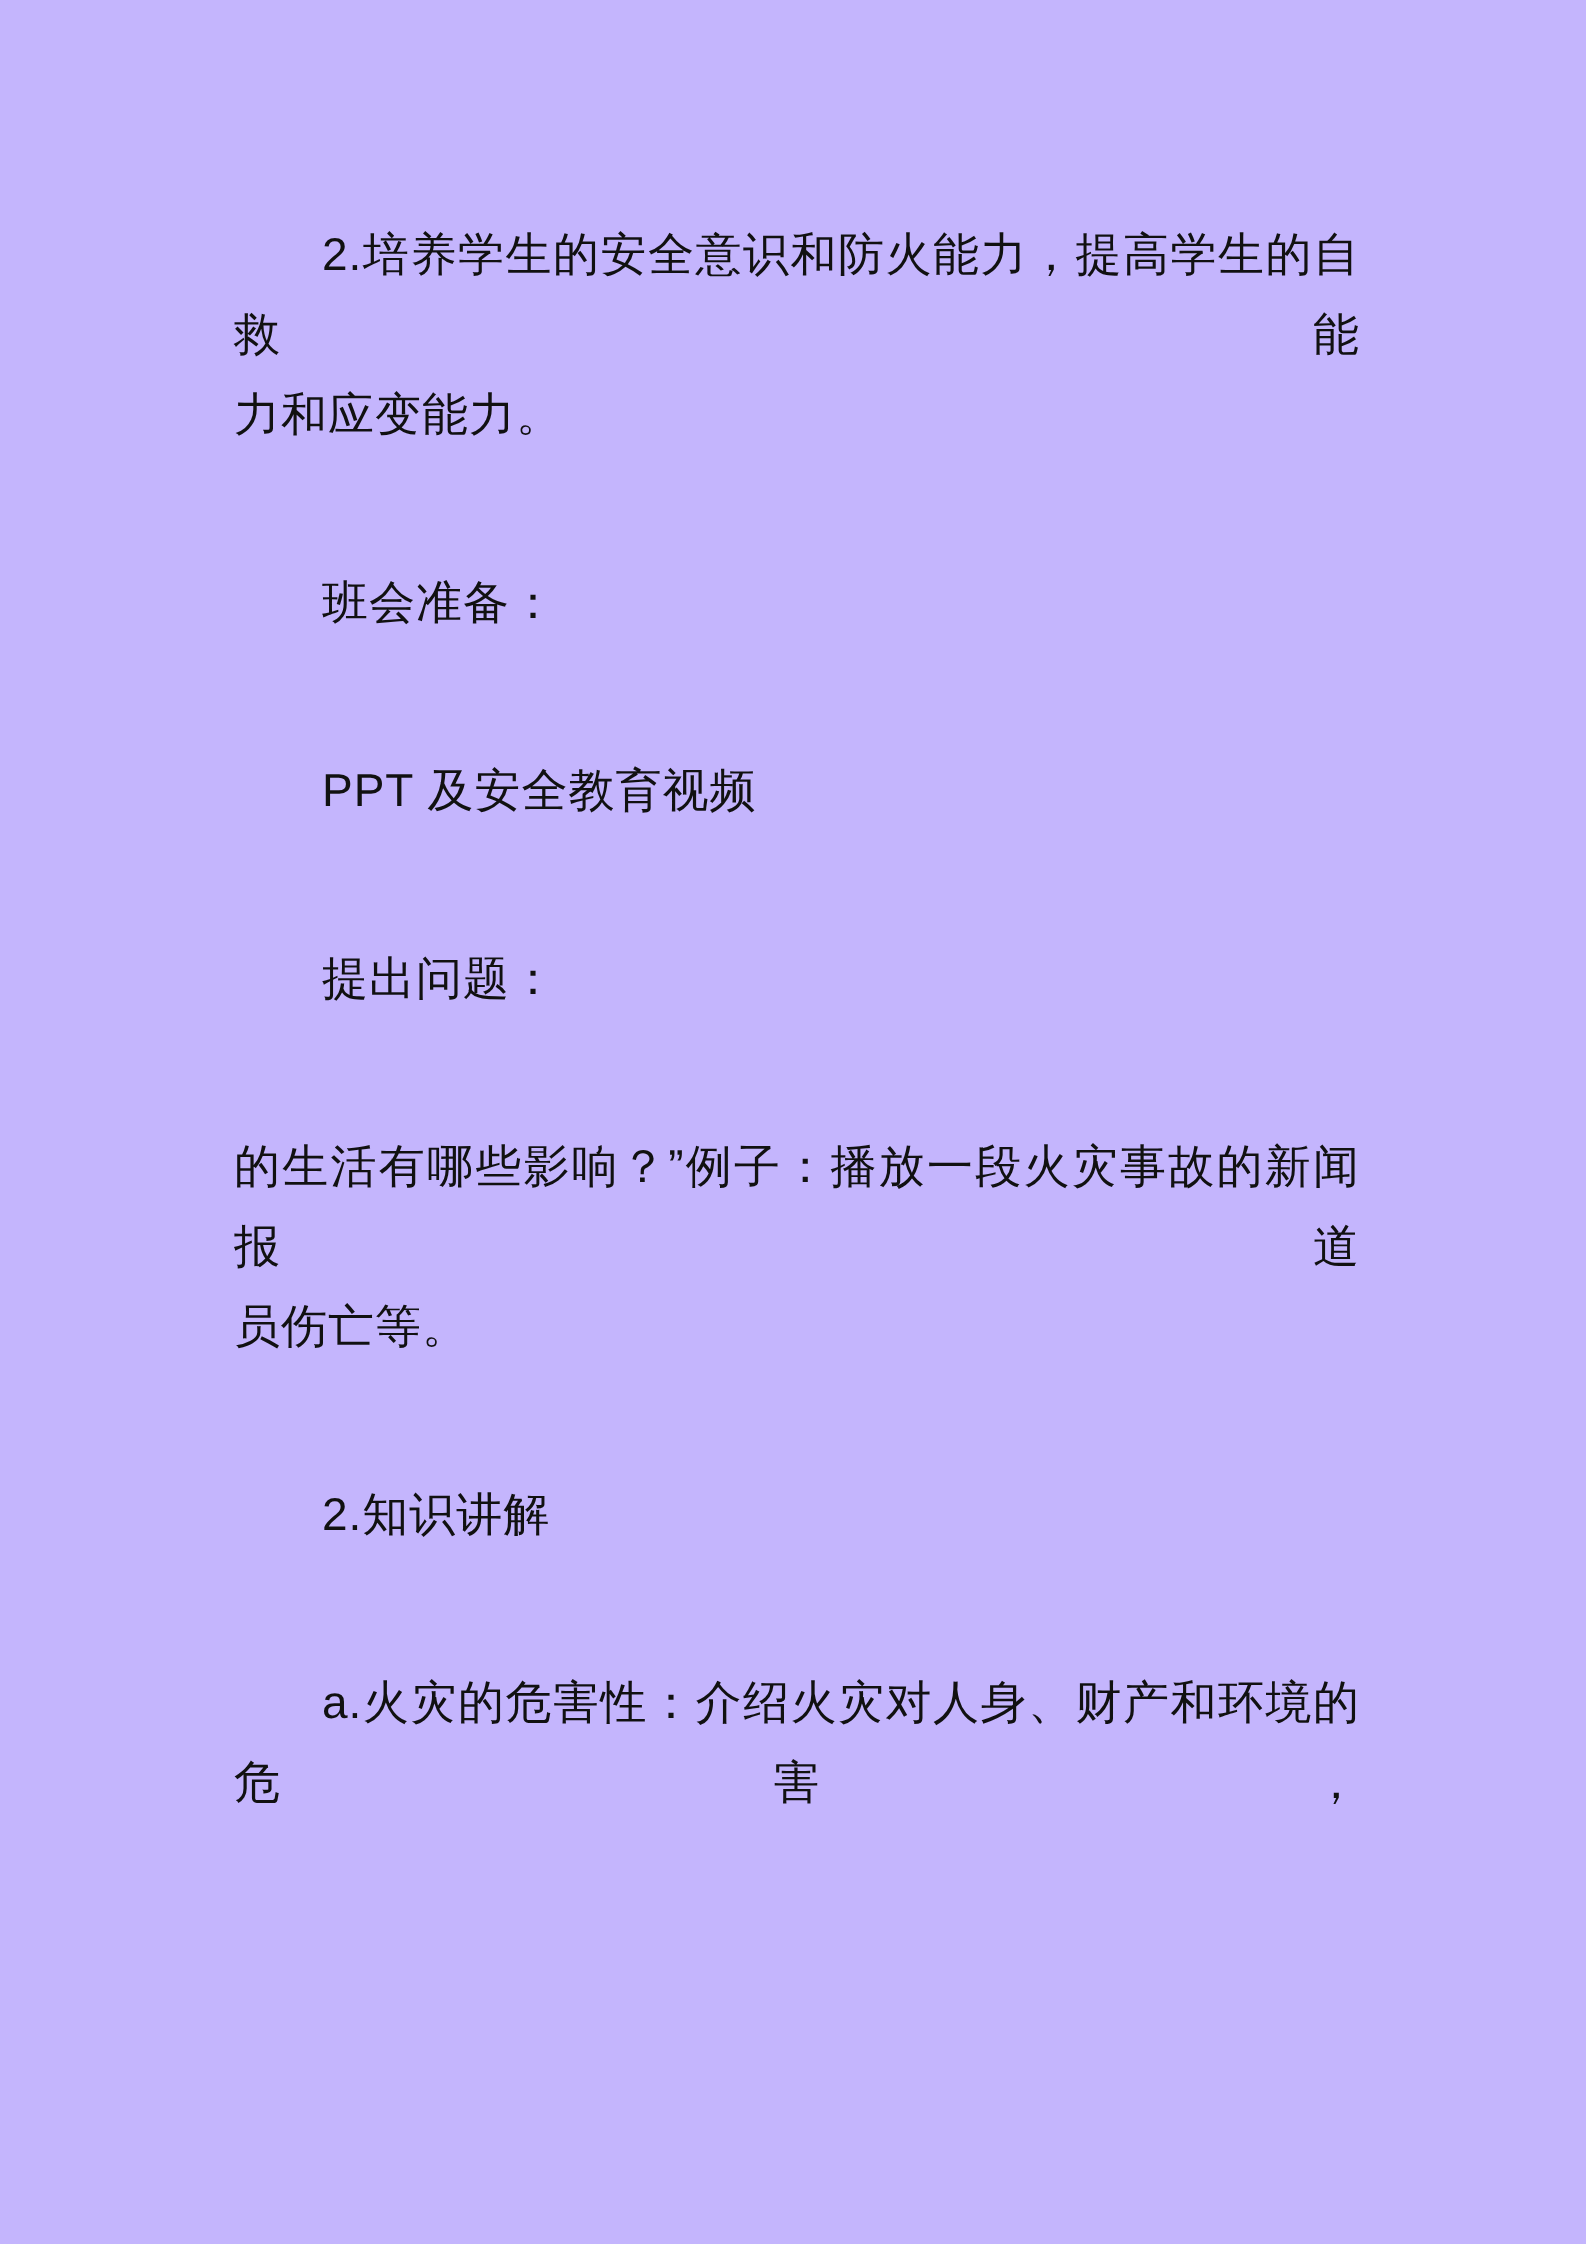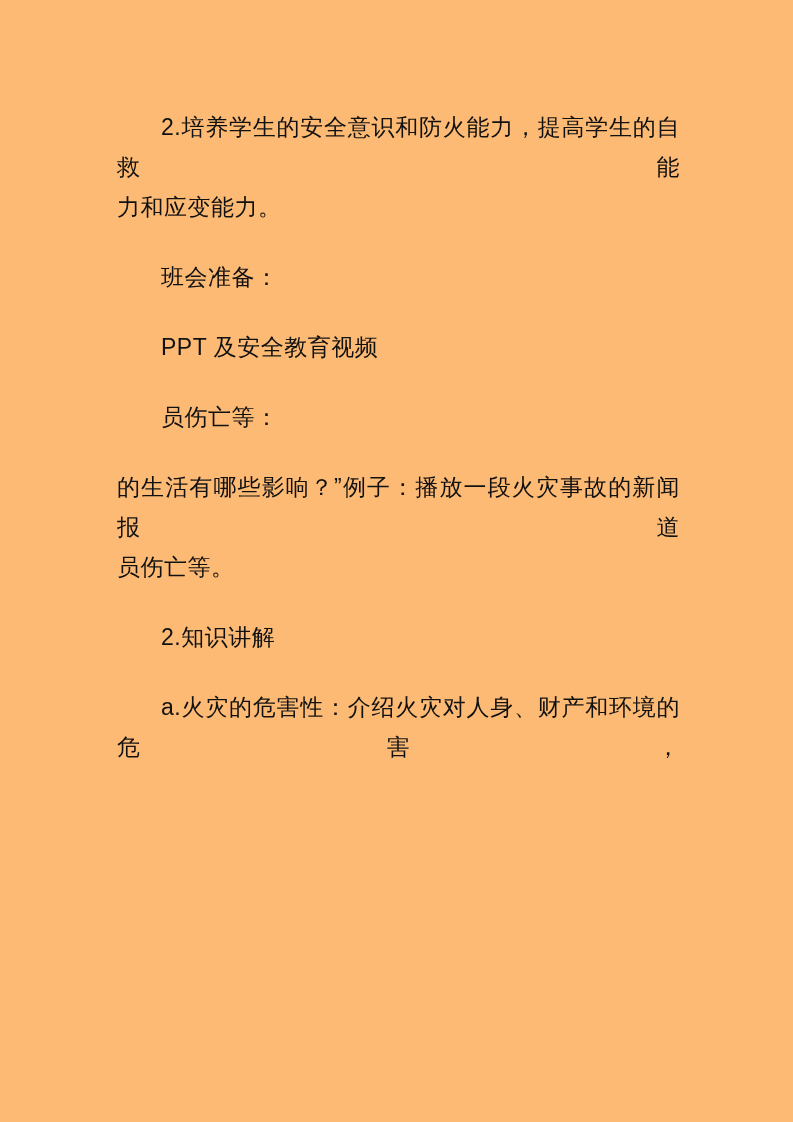--- a/index.html
+++ b/index.html
@@ -12,31 +12,31 @@
     height: 1122px;
     overflow: hidden;
     font-family: "Liberation Sans", sans-serif;
     color: #111111;
   }
   .page {
     box-sizing: border-box;
     width: 793px;
     height: 1122px;
     padding: 107px 113px 12px 117px;
-    background: #fdba74;
+    background: #c4b5fd;
   }
   .para {
     margin: 0;
     font-size: 23px;
     line-height: 40px;
     font-weight: 400;
     letter-spacing: 0.5px;
   }
   .para + .para {
-    margin-top: 30px;
+    margin-top: 54px;
   }
   .ln {
     display: block;
     white-space: nowrap;
     text-align: left;
   }
   
   .jf {
     white-space: normal;
     text-align: justify;
@@ -59,21 +59,21 @@
 
   <p class="para">
     <span class="ln ind">班会准备：</span>
   </p>
 
   <p class="para">
     <span class="ln ind">PPT 及安全教育视频</span>
   </p>
 
   <p class="para">
-    <span class="ln ind">员伤亡等：</span>
+    <span class="ln ind">提出问题：</span>
   </p>
 
   <p class="para">
     <span class="ln jf">的生活有哪些影响？”例子：播放一段火灾事故的新闻报道</span>
     <span class="ln">员伤亡等。</span>
   </p>
 
   <p class="para">
     <span class="ln ind">2.知识讲解</span>
   </p>

